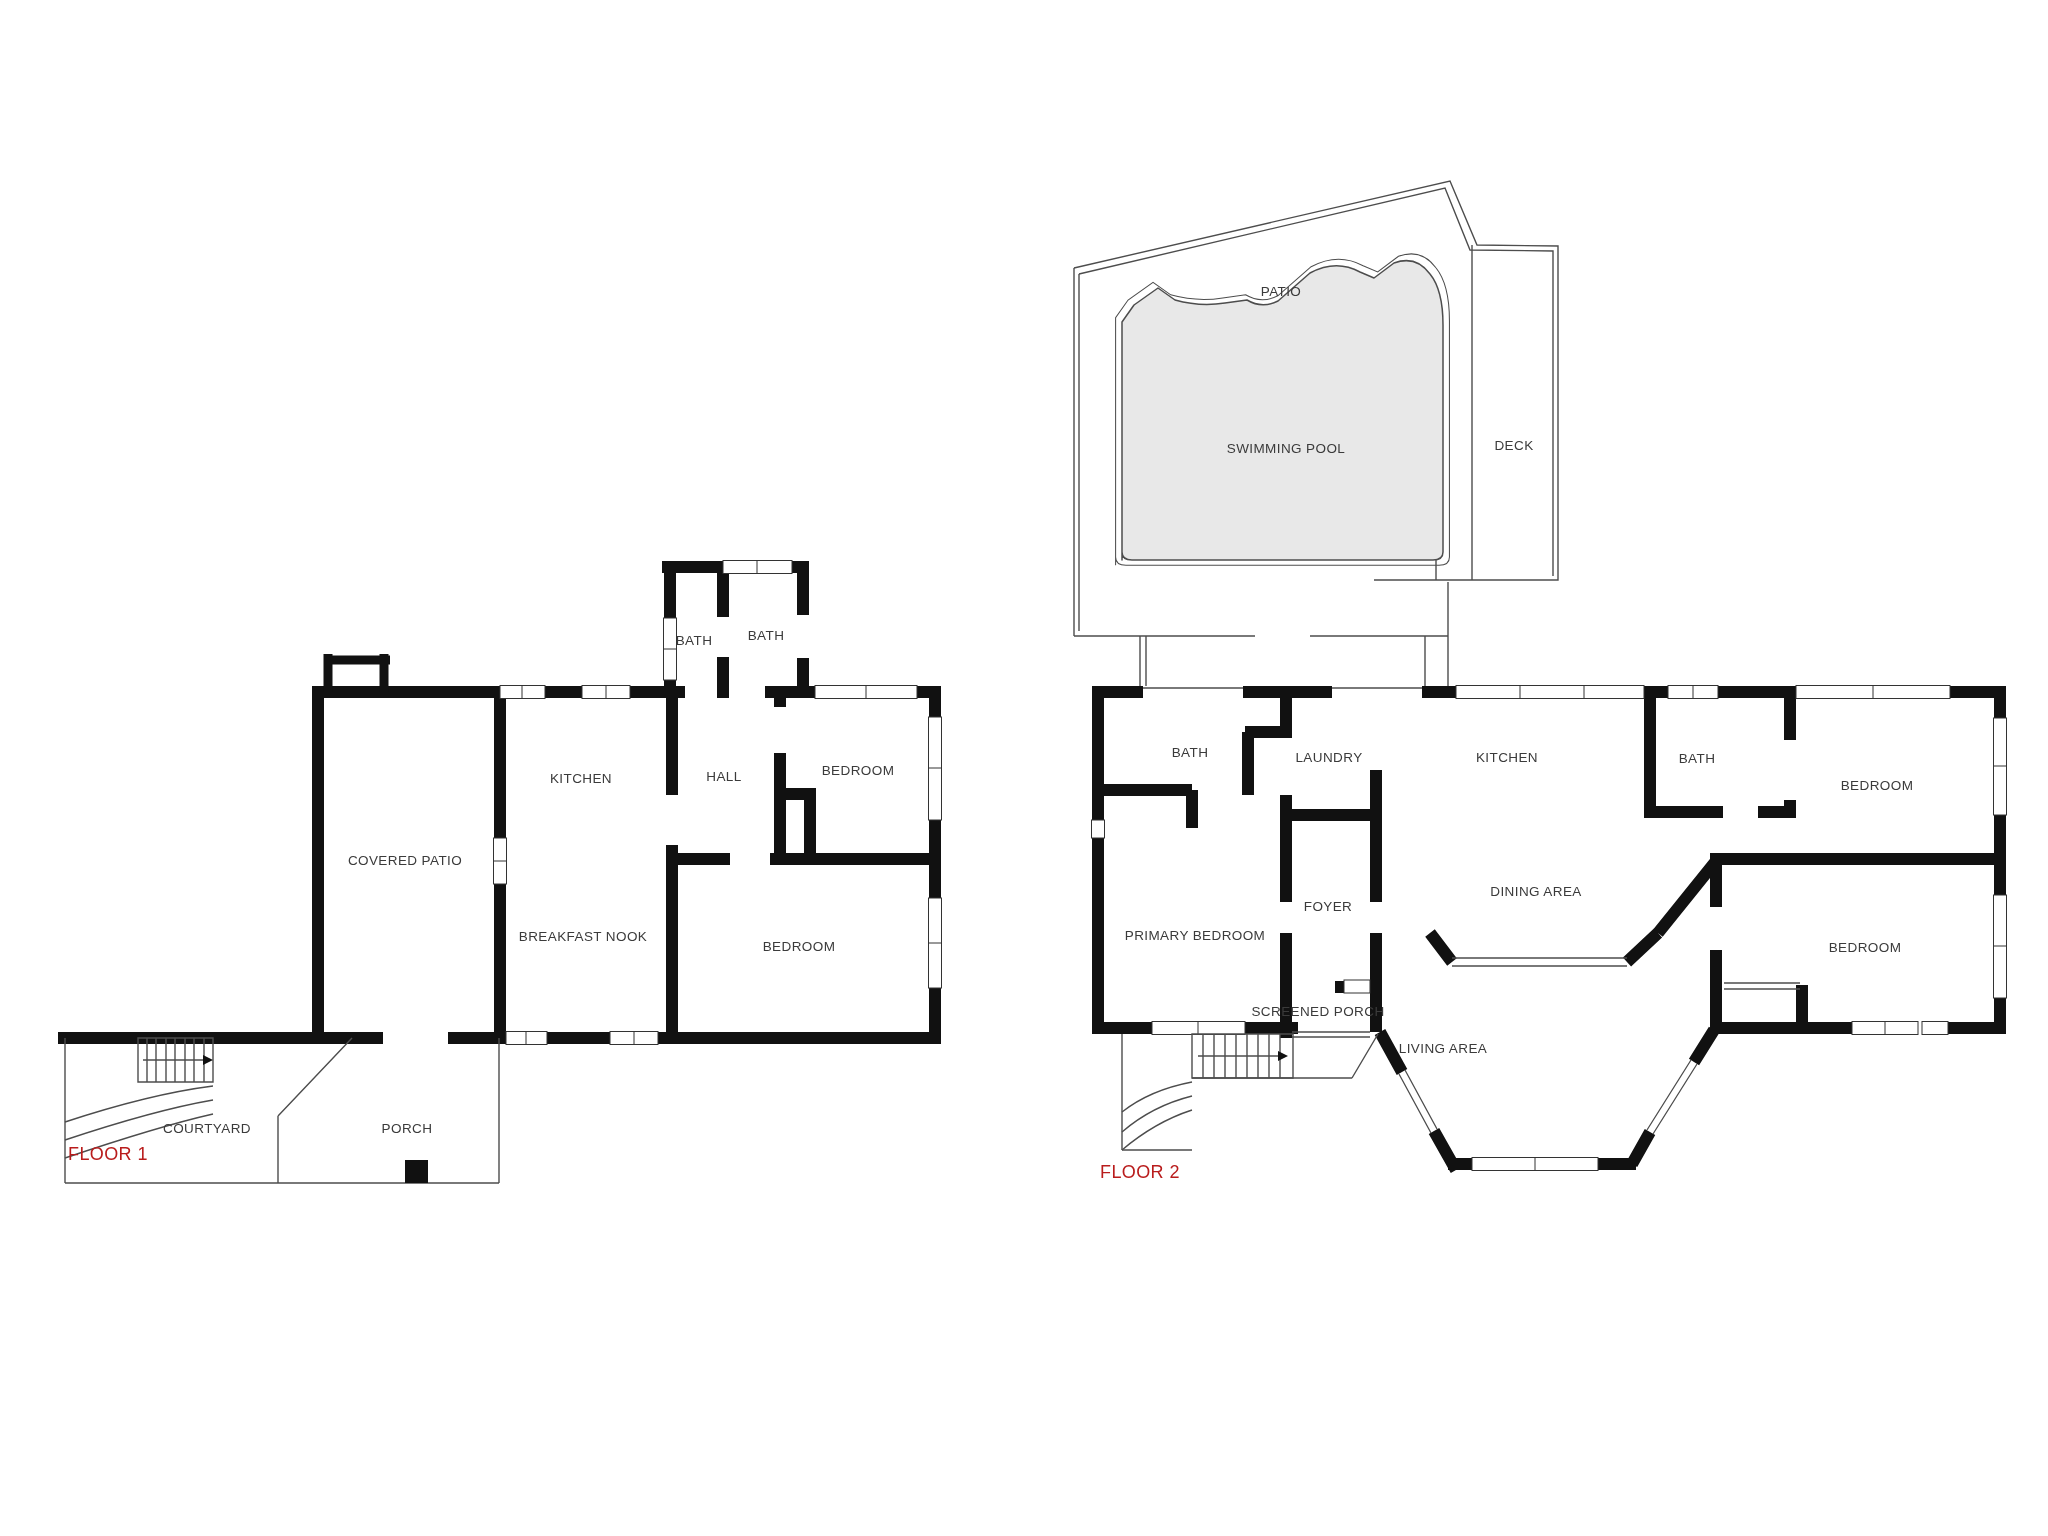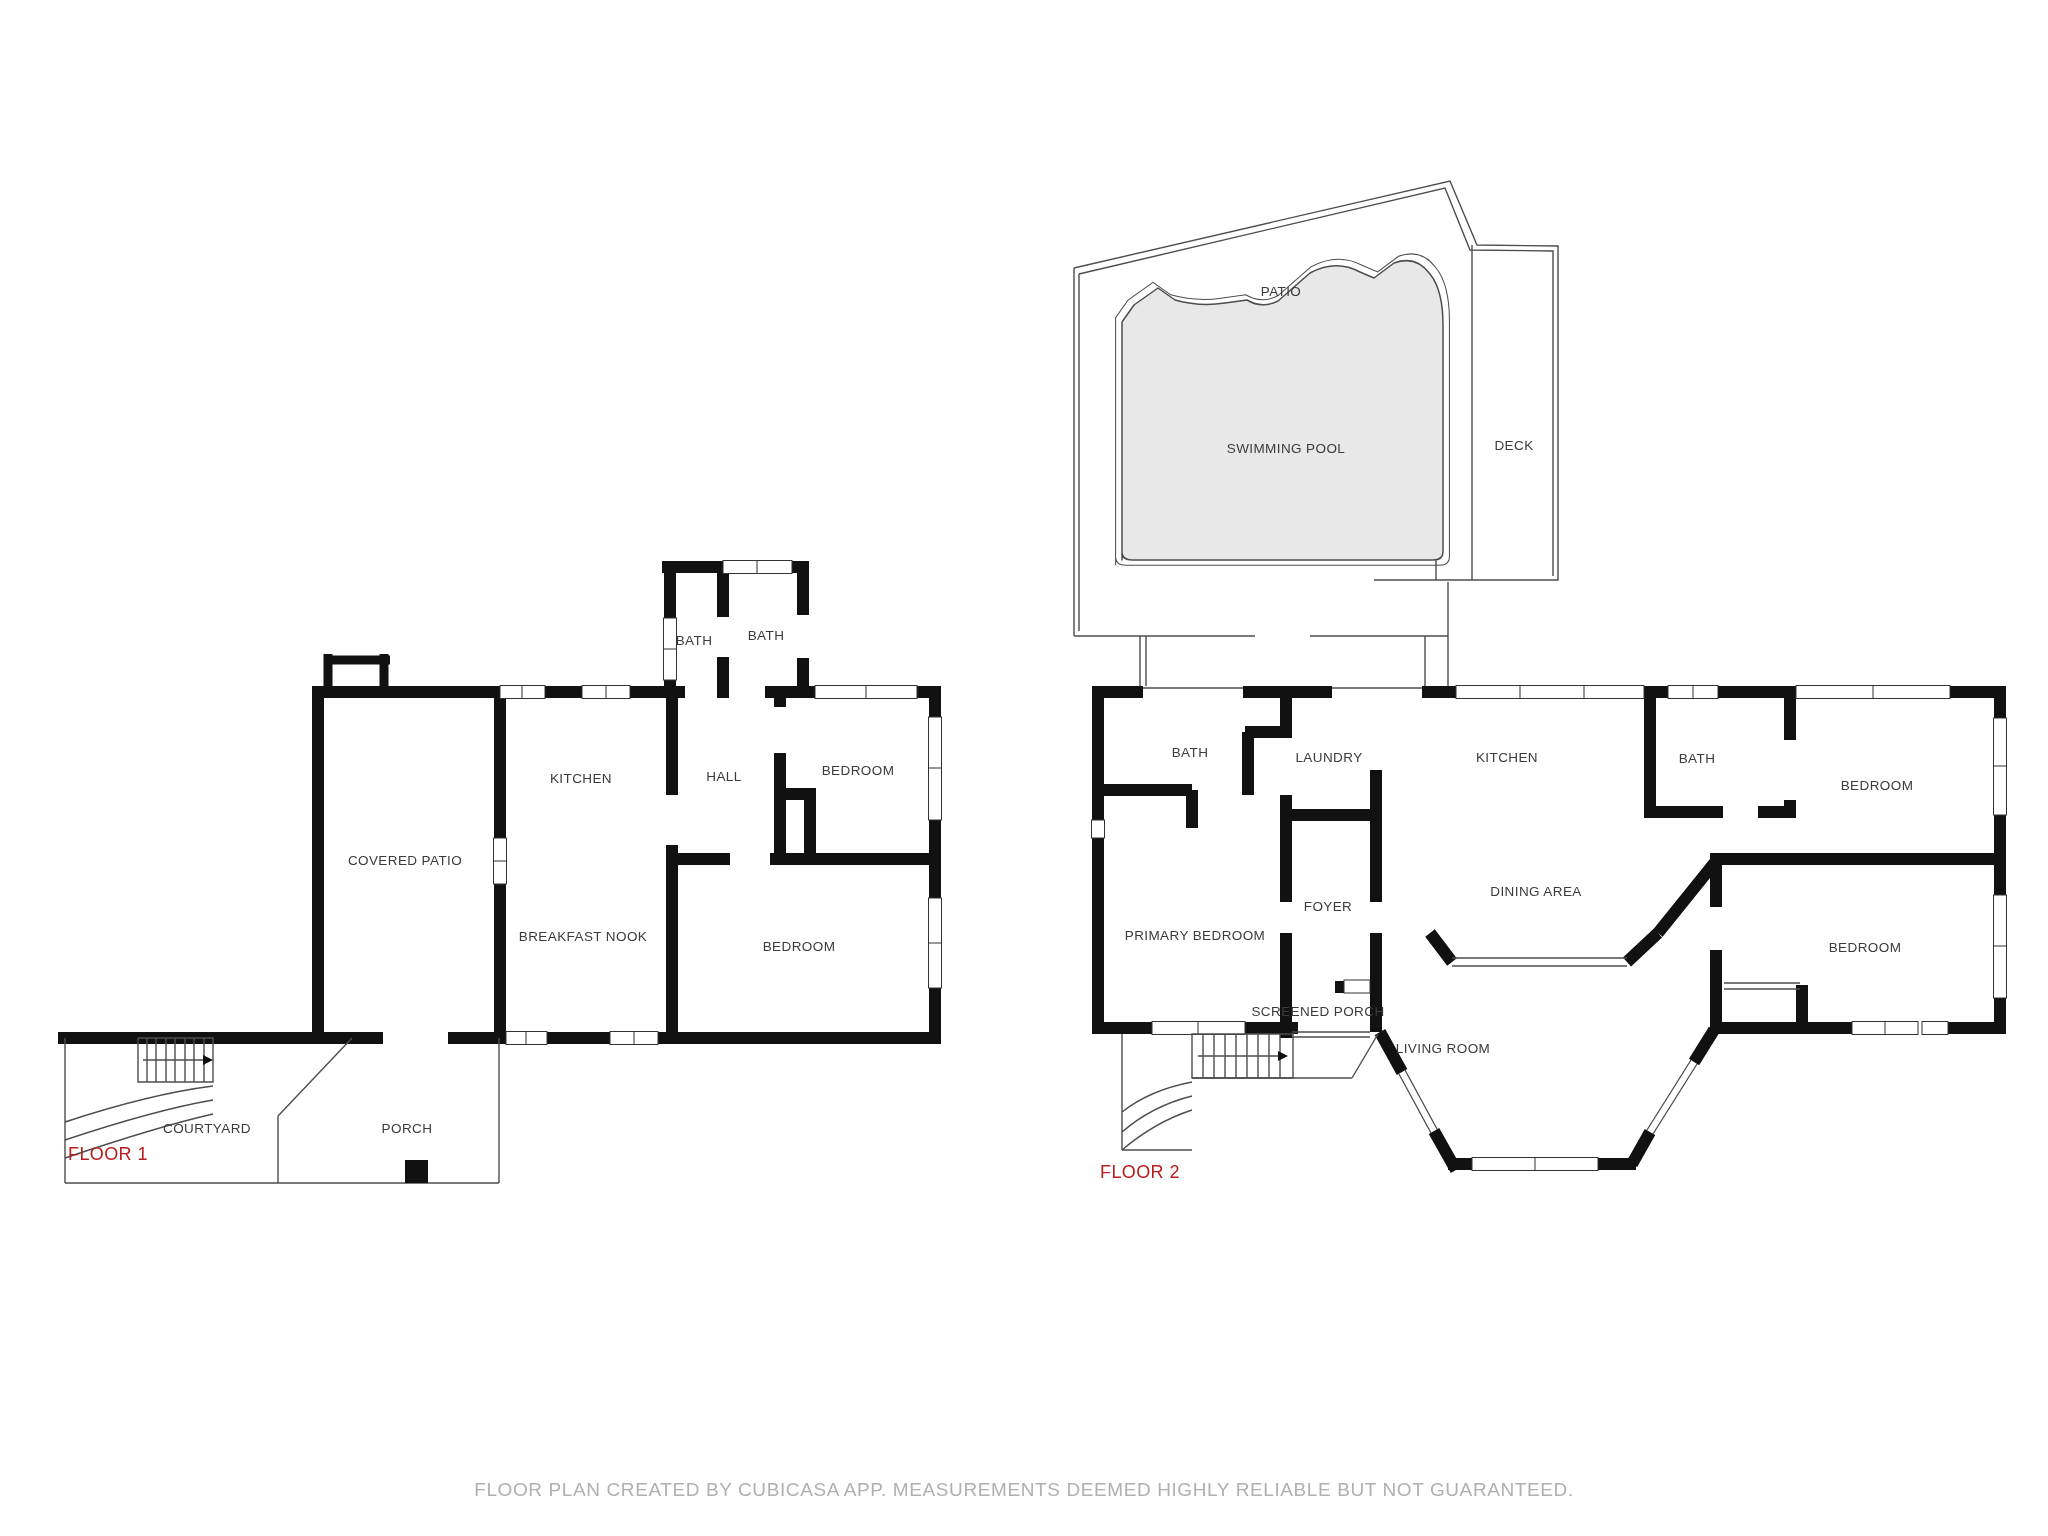--- a/index.html
+++ b/index.html
@@ -163,17 +163,16 @@
   <span class="room-label" style="left:1190px;top:752px">BATH</span>
   <span class="room-label" style="left:1329px;top:757px">LAUNDRY</span>
   <span class="room-label" style="left:1507px;top:757px">KITCHEN</span>
   <span class="room-label" style="left:1697px;top:758px">BATH</span>
   <span class="room-label" style="left:1877px;top:785px">BEDROOM</span>
   <span class="room-label" style="left:1195px;top:935px">PRIMARY BEDROOM</span>
   <span class="room-label" style="left:1328px;top:906px">FOYER</span>
   <span class="room-label" style="left:1536px;top:891px">DINING AREA</span>
   <span class="room-label" style="left:1865px;top:947px">BEDROOM</span>
   <span class="room-label" style="left:1318px;top:1011px">SCREENED PORCH</span>
-  <span class="room-label" style="left:1443px;top:1048px">LIVING ROOM</span>
+  <span class="room-label" style="left:1443px;top:1048px">LIVING AREA</span>
   <span class="floor-label" style="left:1100px;top:1172px">FLOOR 2</span>
 
-  <span class="footer-note" style="left:1024px;top:1490px">FLOOR PLAN CREATED BY CUBICASA APP. MEASUREMENTS DEEMED HIGHLY RELIABLE BUT NOT GUARANTEED.</span>
 </div>
 
 </body></html>

